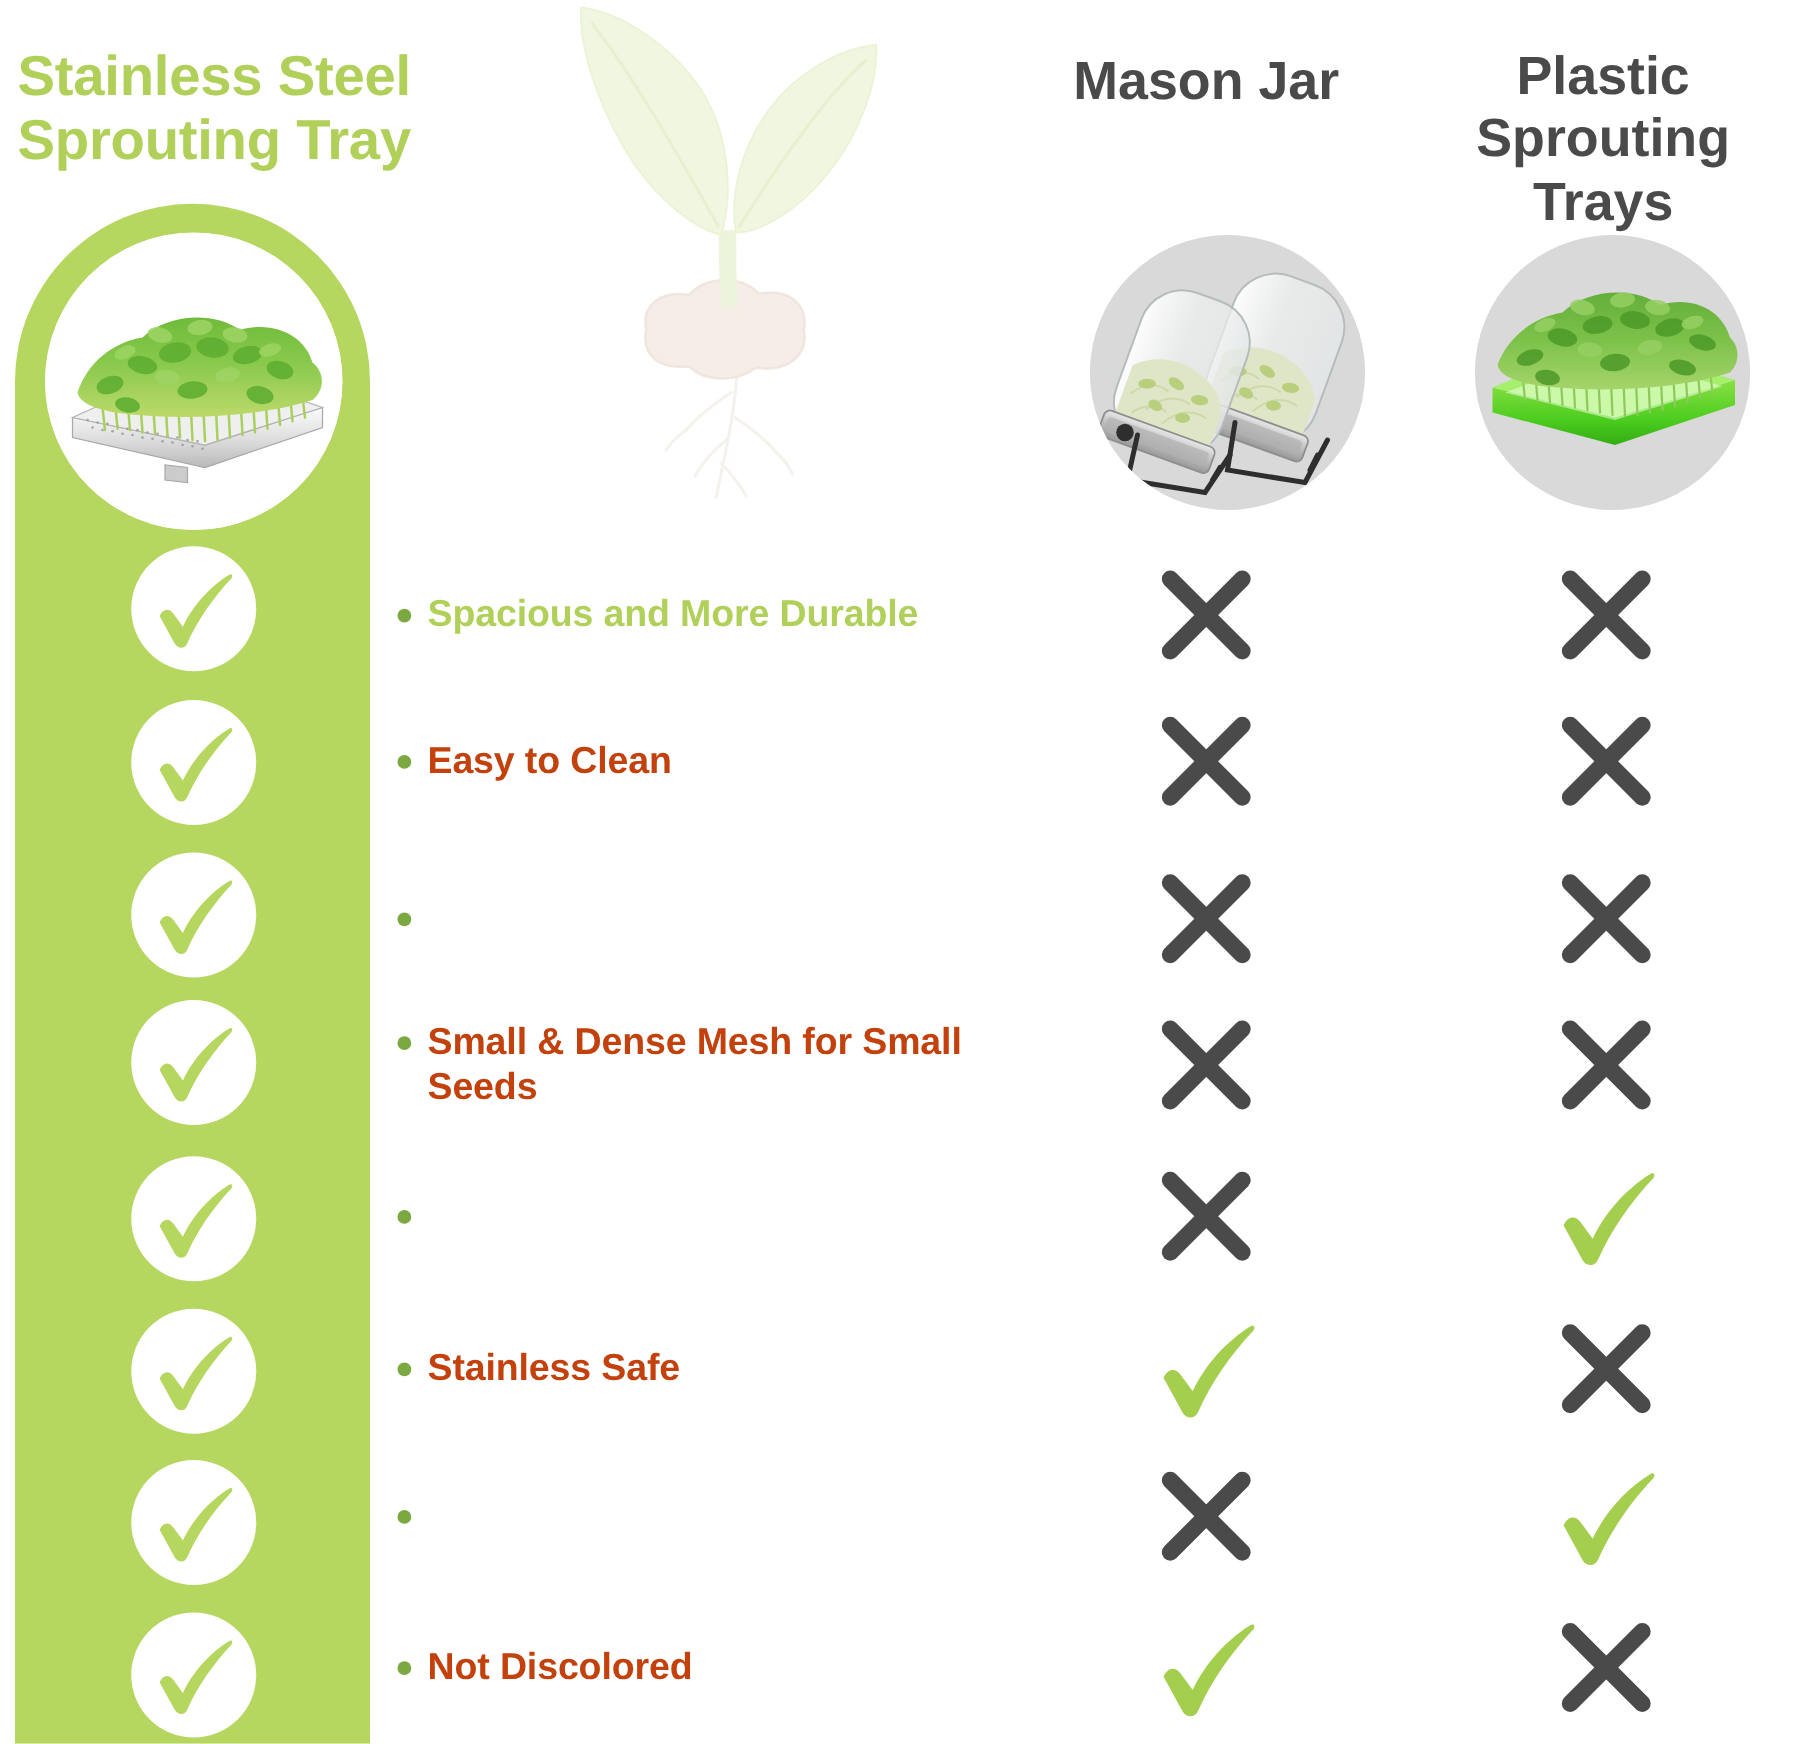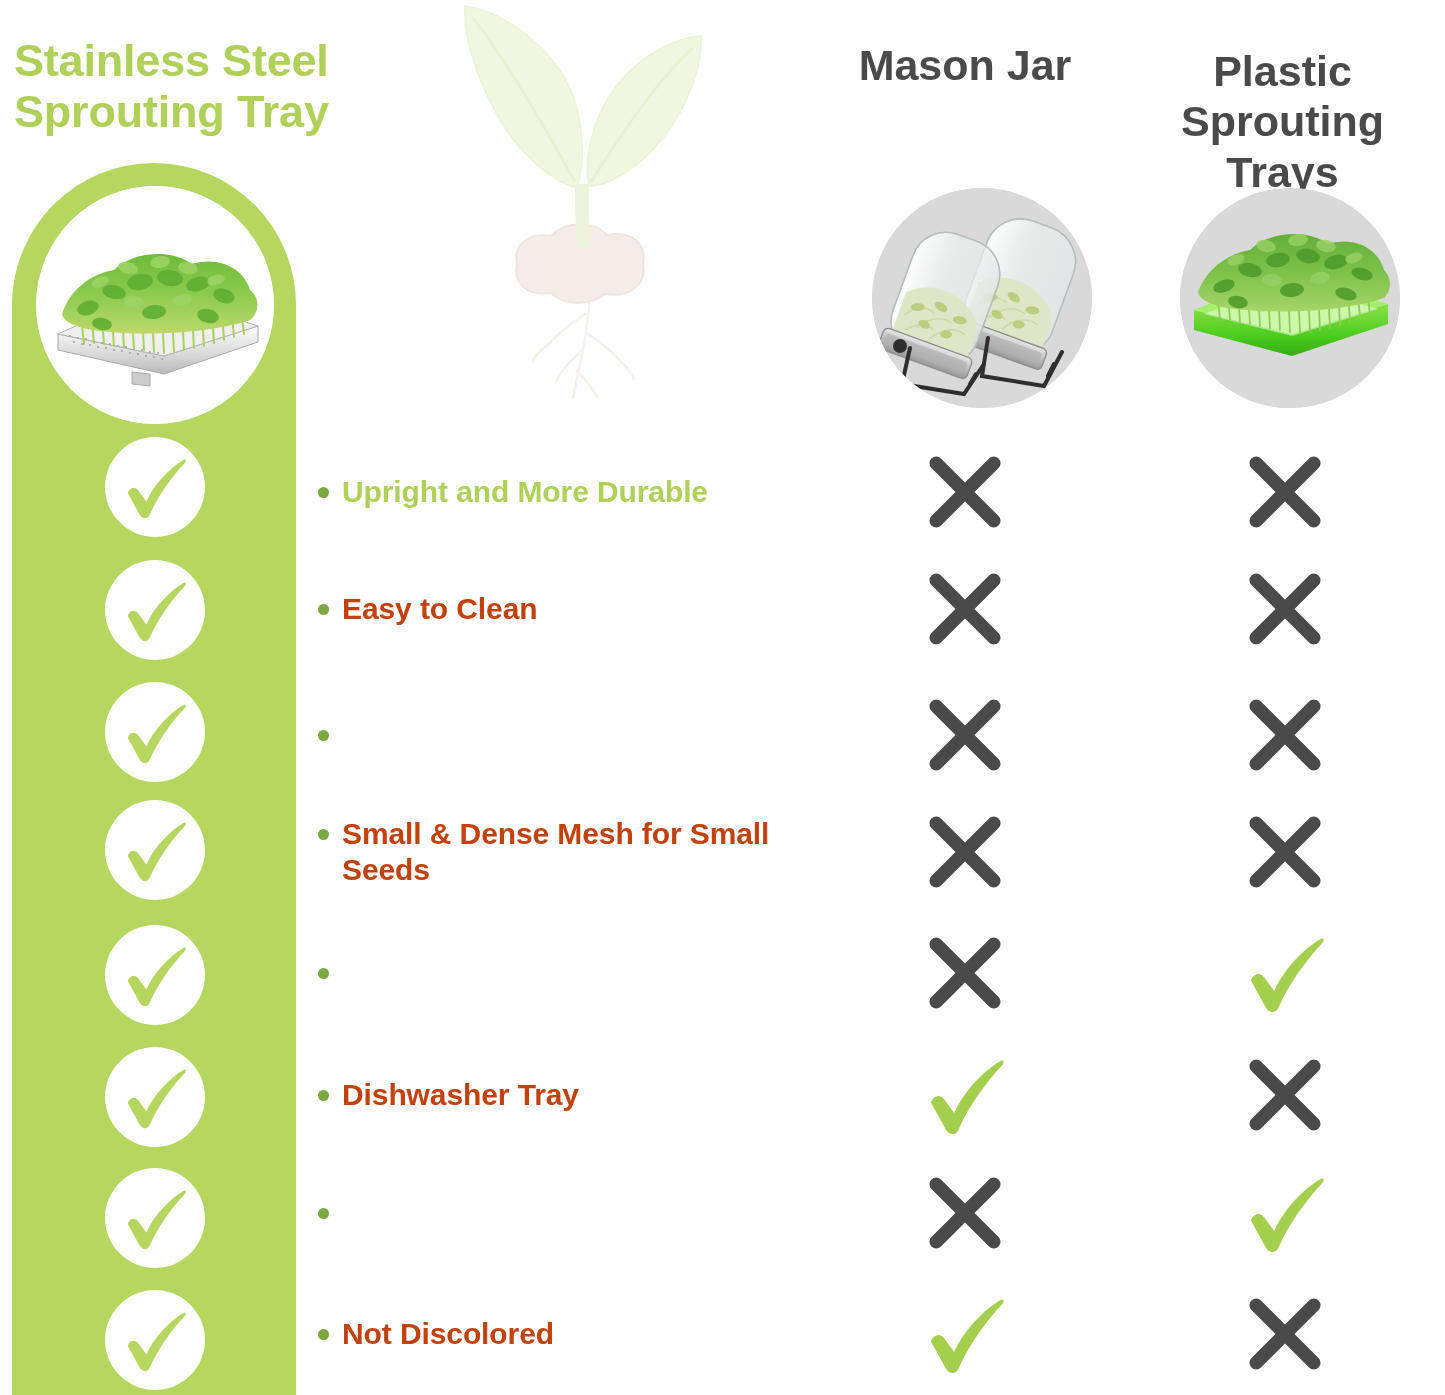--- a/index.html
+++ b/index.html
@@ -33,21 +33,21 @@
   .col-header {
     position: absolute;
     top: 40px;
     font-size: 43px;
     font-weight: bold;
     line-height: 1.17;
     color: #4a4a4a;
     text-align: center;
   }
   .col-header.mason { left: 820px; width: 290px; }
-  .col-header.plastic { left: 1130px; width: 305px; top: 46px; }
+  .col-header.plastic { left: 1130px; width: 305px; top: 36px; }
 
   
   .sprout-watermark {
     position: absolute;
     left: 425px;
     top: -4px;
     width: 330px;
     height: 420px;
     opacity: 0.5;
     pointer-events: none;
@@ -302,39 +302,39 @@
     <div class="check-circle" style="top: 1168px;"><span><svg viewBox="0 0 100 100" width="72" height="72" xmlns="http://www.w3.org/2000/svg">
           <path d="M12 58 C16 50 22 49 27 55 L38 70 C48 48 68 25 90 12 C92 11 94 13 92 16 C72 37 54 63 43 88 C40 95 33 95 29 89 Z" fill="#b5d65f"></path>
         </svg></span></div>
     <div class="check-circle" style="top: 1290px;"><span><svg viewBox="0 0 100 100" width="72" height="72" xmlns="http://www.w3.org/2000/svg">
           <path d="M12 58 C16 50 22 49 27 55 L38 70 C48 48 68 25 90 12 C92 11 94 13 92 16 C72 37 54 63 43 88 C40 95 33 95 29 89 Z" fill="#b5d65f"></path>
         </svg></span></div>
   </div>
 <div id="feature-rows">
     <div class="feature-row" style="top: 474px;">
       <span class="bullet-dot"></span>
-      <span class="feature-label tone-light">Upright and More Durable</span>
+      <span class="feature-label tone-light">Spacious and More Durable</span>
     </div>
     <div class="feature-row" style="top: 591px;">
       <span class="bullet-dot"></span>
       <span class="feature-label tone-dark">Easy to Clean</span>
     </div>
     <div class="feature-row" style="top: 717px;">
       <span class="bullet-dot"></span>
     </div>
     <div class="feature-row" style="top: 816px;">
       <span class="bullet-dot"></span>
       <span class="feature-label tone-dark">Small &amp; Dense Mesh for Small Seeds</span>
     </div>
     <div class="feature-row" style="top: 955px;">
       <span class="bullet-dot"></span>
     </div>
     <div class="feature-row" style="top: 1077px;">
       <span class="bullet-dot"></span>
-      <span class="feature-label tone-dark">Dishwasher Tray</span>
+      <span class="feature-label tone-dark">Stainless Safe</span>
     </div>
     <div class="feature-row" style="top: 1195px;">
       <span class="bullet-dot"></span>
     </div>
     <div class="feature-row" style="top: 1316px;">
       <span class="bullet-dot"></span>
       <span class="feature-label tone-dark">Not Discolored</span>
     </div>
   </div>
 <div id="mark-grid">

